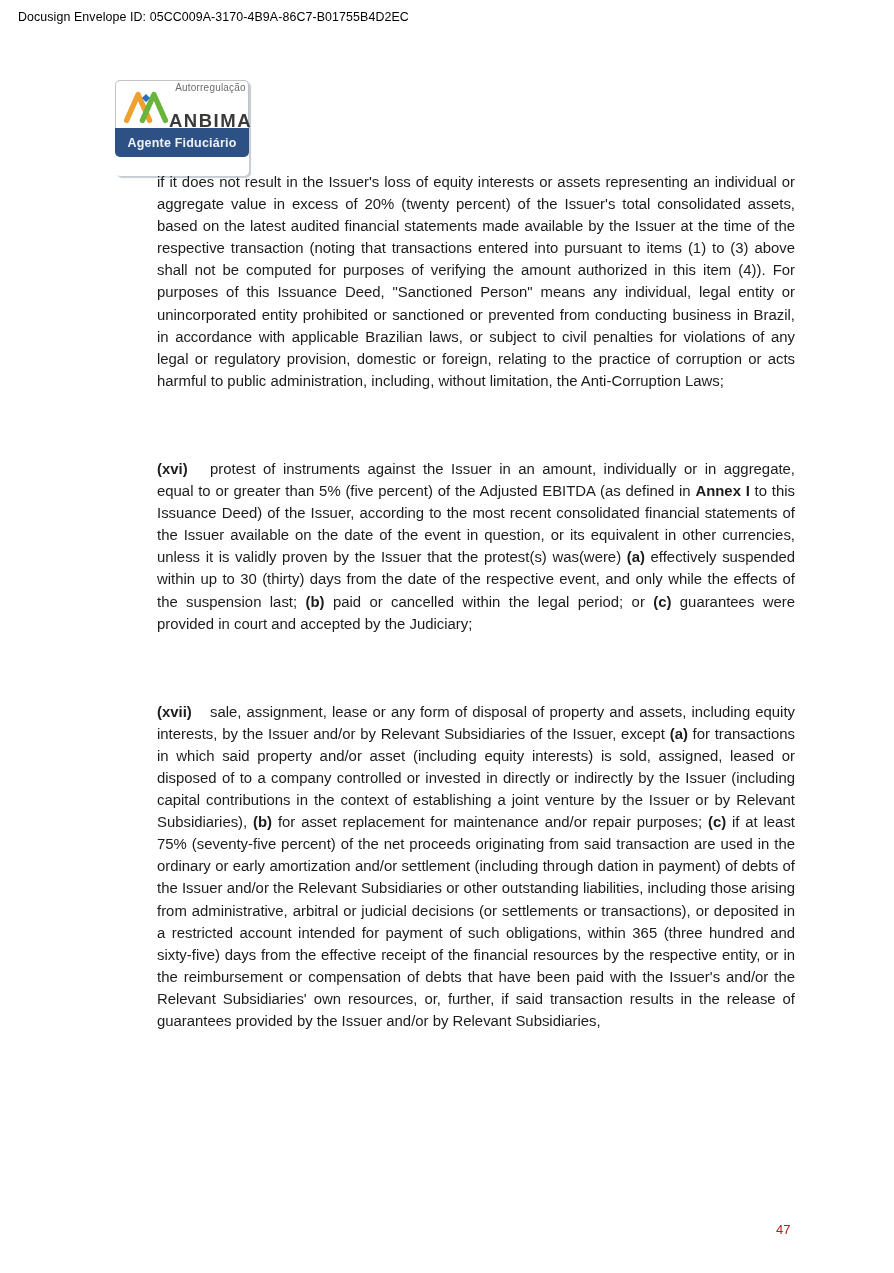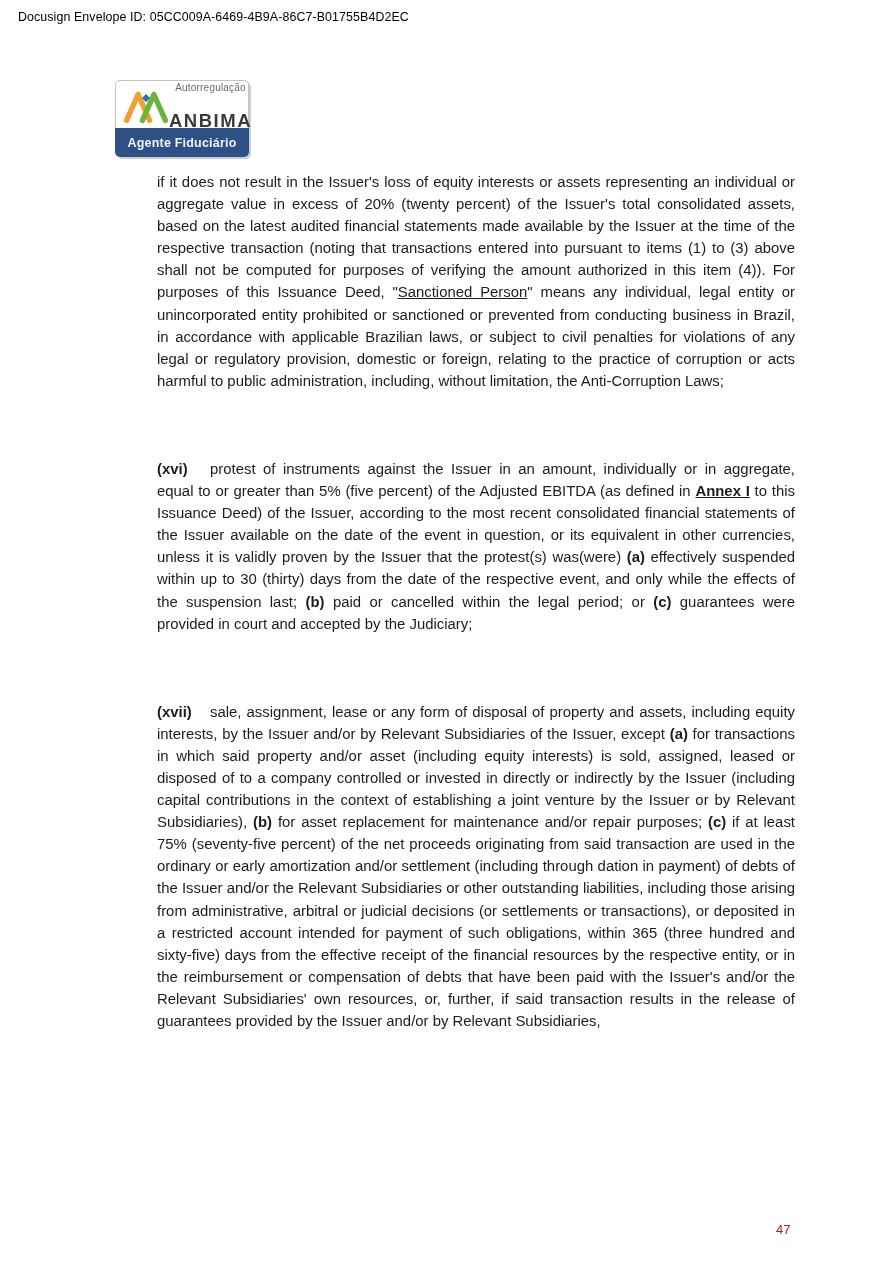--- a/index.html
+++ b/index.html
@@ -22,21 +22,21 @@
     color: #000000;
     letter-spacing: 0.1px;
   }
 
   
   .anbima-logo {
     position: absolute;
     left: 115px;
     top: 80px;
     width: 134px;
-    height: 77px;
+    height: 96px;
     border-radius: 5px;
     box-shadow: 2px 2px 1px rgba(130,140,160,0.45);
   }
   .anbima-top {
     height: 48px;
     background: #ffffff;
     border: 1px solid #c3c3c3;
     border-bottom: none;
     border-radius: 5px 5px 0 0;
     display: flex;
@@ -86,36 +86,36 @@
     left: 157px;
     top: 171px;
     width: 638px;
     font-size: 14.9px;
     line-height: 22.1px;
     text-align: justify;
     color: #1c1c1c;
   }
   .para { margin-bottom: 22px; }
   .seg-bold { font-weight: bold; margin-top: 44px; }
-  .seg-underline { text-decoration: underline; }
+  .seg-underline { }
   .seg-label { display: inline-block; width: 53px; }
 
   
   .page-number {
     position: absolute;
     left: 776px;
     top: 1222px;
     font-size: 13px;
     color: #b91c1c;
   }
 </style>
 </head>
 <body>
 
-<div class="envelope-header">Docusign Envelope ID: 05CC009A-6469-4B9A-86C7-B01755B4D2EC</div>
+<div class="envelope-header">Docusign Envelope ID: 05CC009A-3170-4B9A-86C7-B01755B4D2EC</div>
 
 <div class="anbima-logo">
   <div class="anbima-top">
     <svg class="anbima-mark" viewBox="0 0 64 48" xmlns="http://www.w3.org/2000/svg">
       <polyline points="5,44 21,8 37,44" fill="none" stroke="#efa12f" stroke-width="7.5" stroke-linecap="round" stroke-linejoin="round"></polyline>
       <polyline points="27,44 43,8 59,44" fill="none" stroke="#69b53c" stroke-width="7.5" stroke-linecap="round" stroke-linejoin="round"></polyline>
       <rect x="28" y="9" width="8" height="8" fill="#2a6fb8" transform="rotate(45 32 13)"></rect>
     </svg>
     <div class="anbima-texts">
       <div class="autorregulacao">Autorregulação</div>

